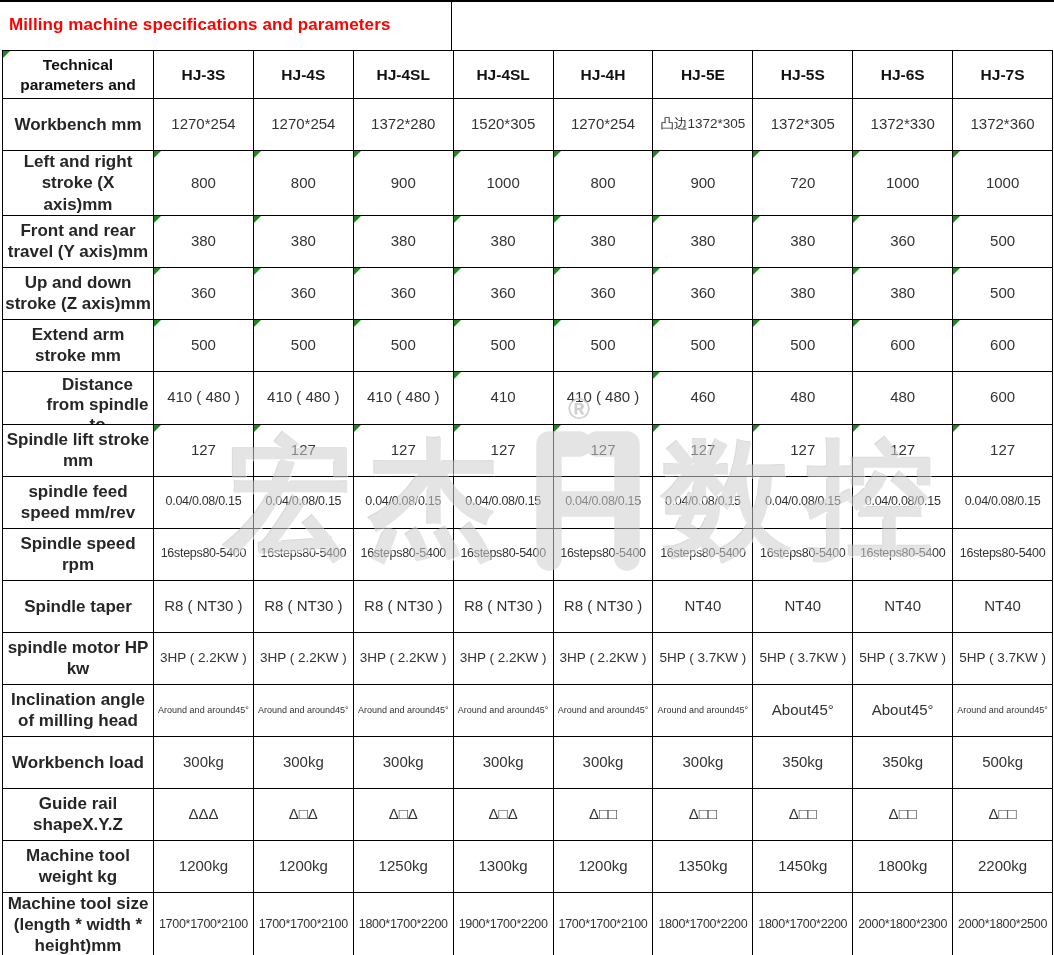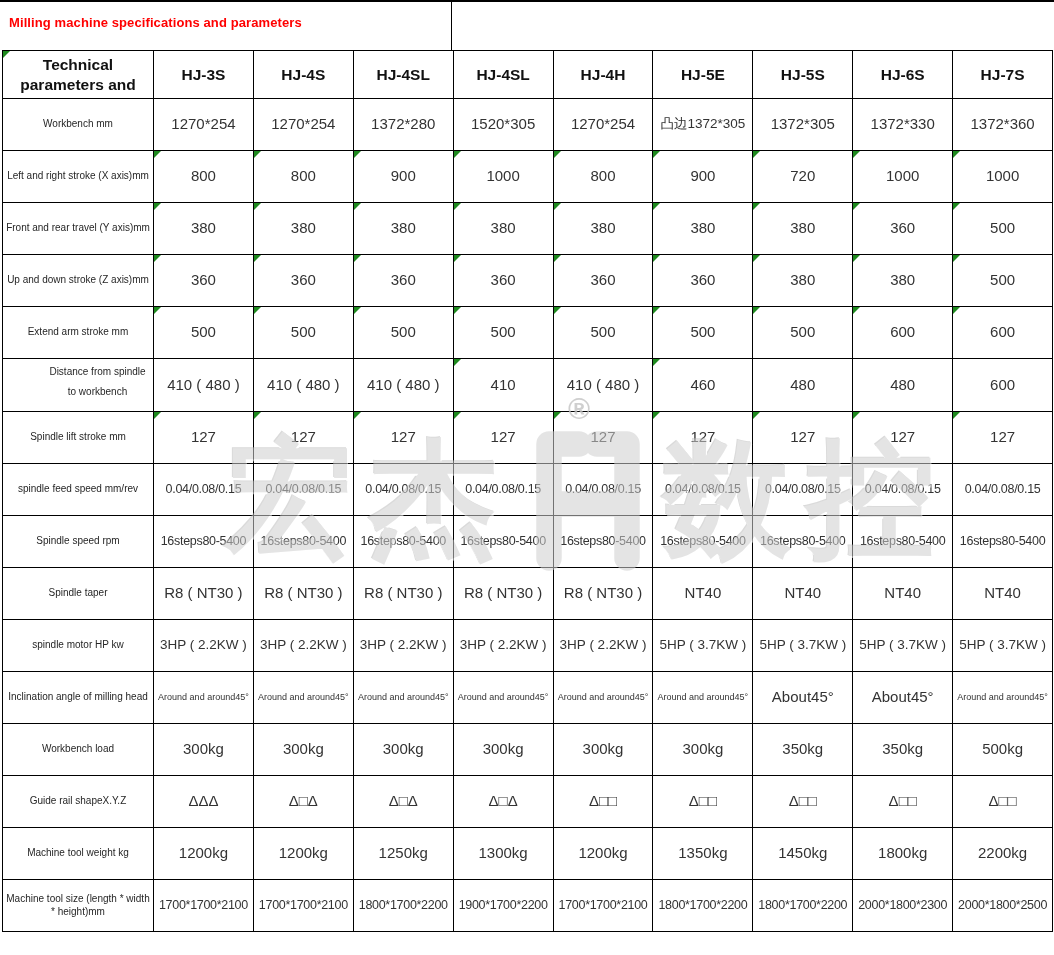--- a/index.html
+++ b/index.html
@@ -5,35 +5,35 @@
   html,body { margin:0; padding:0; }
   body {
     width:1054px; height:955px; background:#ffffff; position:relative;
     font-family:"Liberation Sans", sans-serif; overflow:hidden;
     -webkit-font-smoothing:antialiased;
   }
   .artifact-top-line { position:absolute; top:0; left:0; width:1054px; border-top:2px solid #000; }
   .artifact-v-line  { position:absolute; top:0; left:451px; height:51px; border-left:1.5px solid #000; }
   .page-title {
     position:absolute; top:15px; left:9px;
-    font-size:13px; font-weight:bold; color:#ff0000; letter-spacing:.1px;
+    font-size:17px; font-weight:bold; color:#ff0000; letter-spacing:.1px;
   }
   table.spec {
     position:absolute; top:50px; left:2px; width:1050px;
     border-collapse:collapse; table-layout:fixed;
     background:transparent;
   }
   .spec th, .spec td {
     border:1.5px solid #000; padding:0 2px; text-align:center; vertical-align:middle;
     position:relative; overflow:hidden;
     font-size:15px; font-weight:normal; color:#333; line-height:1.25;
     word-wrap:break-word;
   }
   .spec thead th { font-weight:bold; color:#111; font-size:15.5px; }
-  .spec tbody th.lbl { font-weight:normal; color:#262626; font-size:10px; }
+  .spec tbody th.lbl { font-weight:bold; color:#262626; font-size:17px; }
   .spec tr { height:52px; }
   .spec thead tr { height:48px; }
   .spec tr.tall { height:52px; }
   .md { font-size:13.5px !important; }
   .sm { font-size:12.5px !important; letter-spacing:-0.3px;margin-left:9px; }
   .xs { font-size:9px !important; color:#3a3a3a; }
   .mark::before {
     content:""; position:absolute; top:0; left:0; width:0; height:0;
     border-top:7px solid #1e8a1e; border-right:7px solid transparent;
   }

